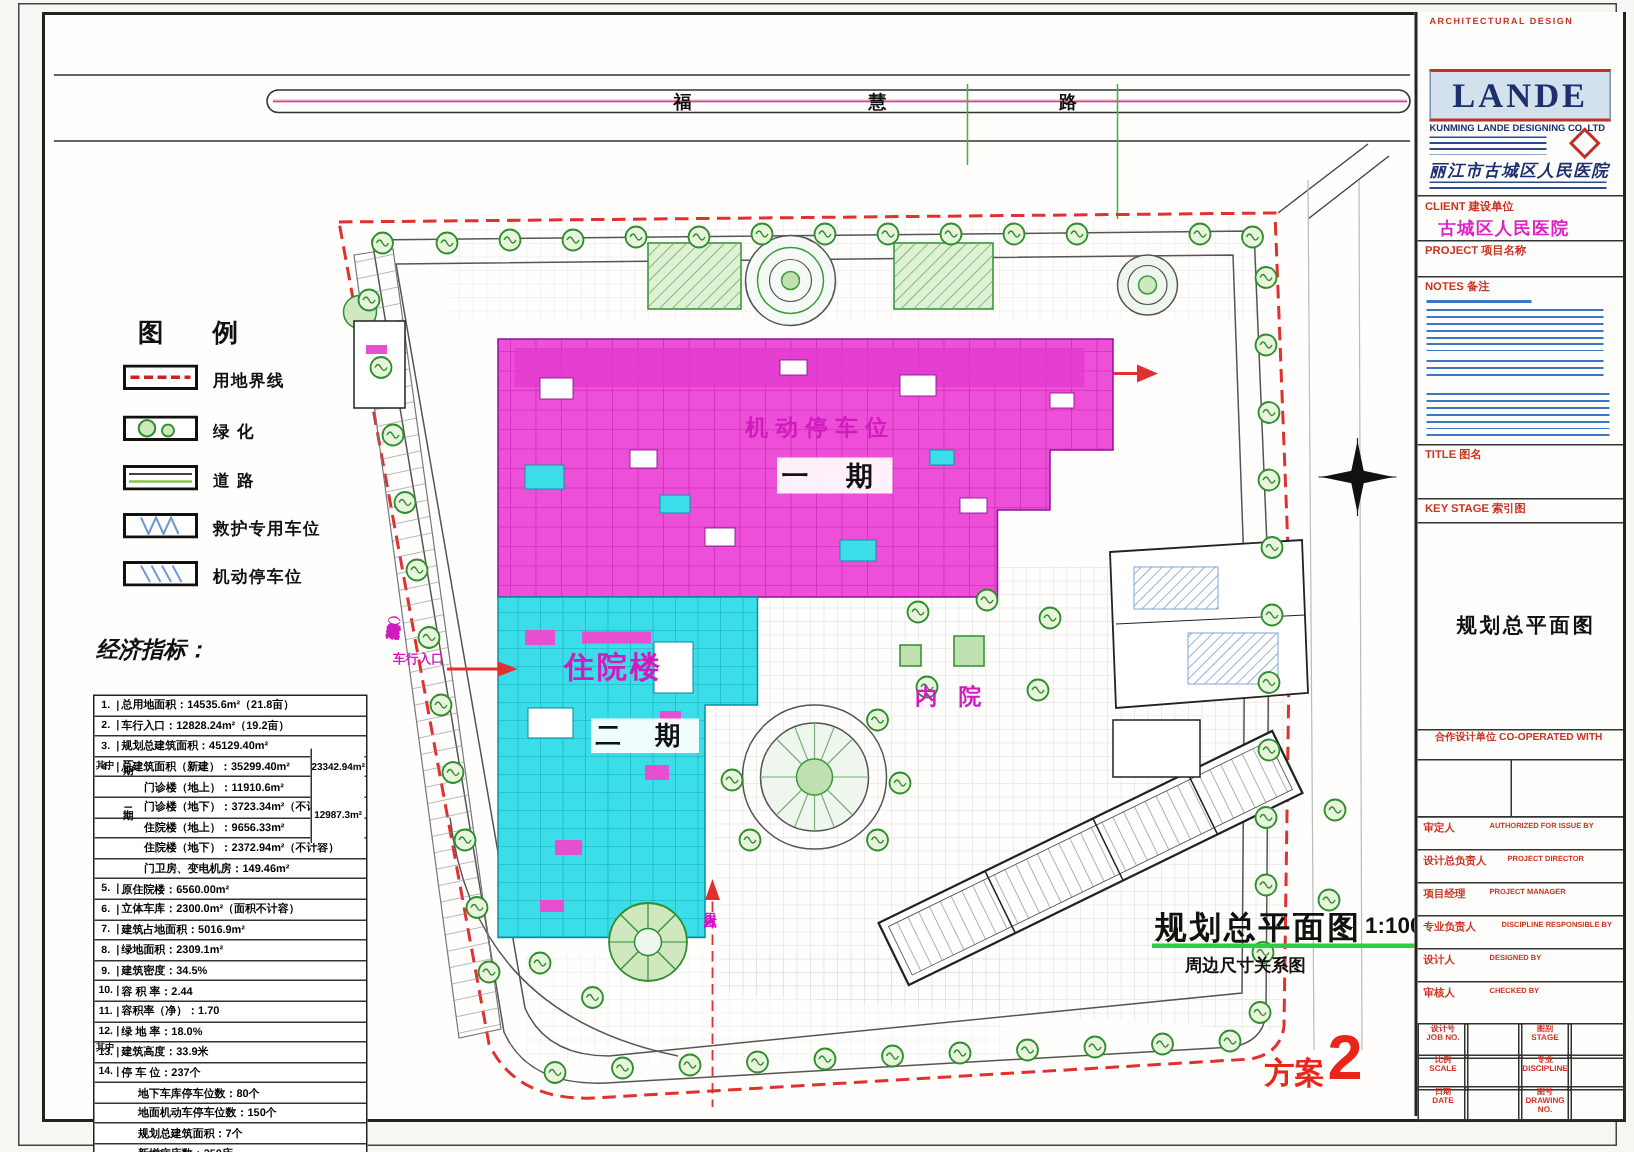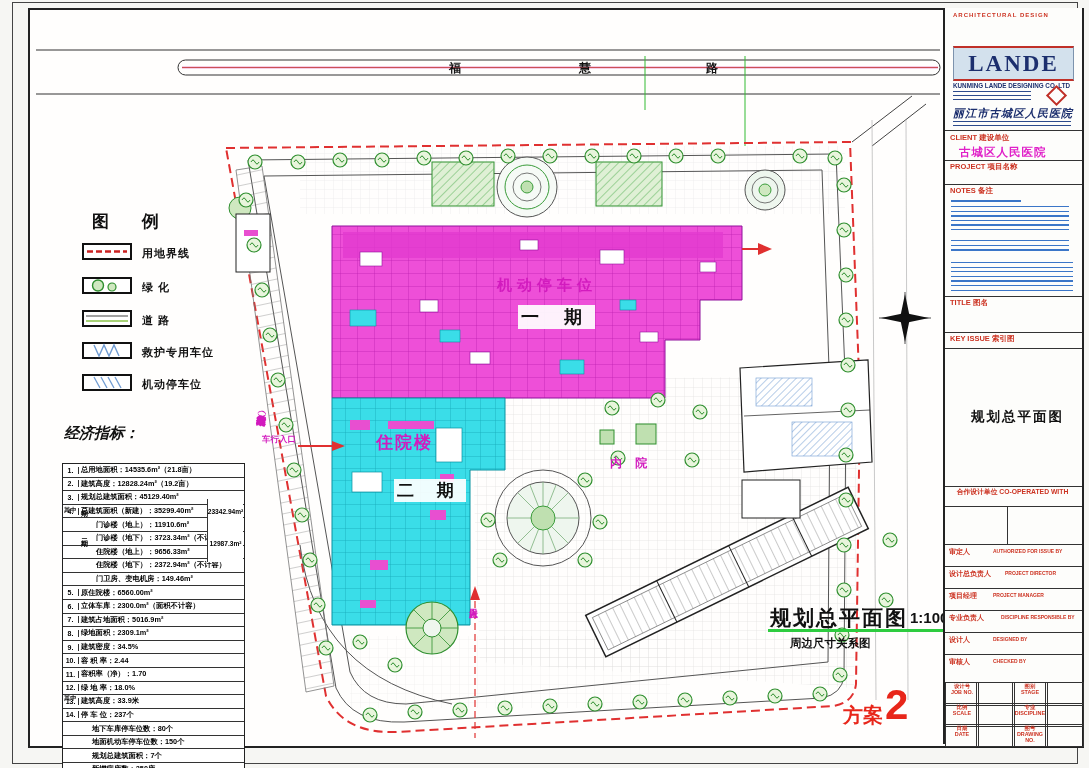--- a/index.html
+++ b/index.html
@@ -330,21 +330,21 @@
 
   <div class="t econ-title" style="left:64px;top:424px;font-style:italic;">经济指标：</div>
 
   <div class="etable">
     <div class="erow">
         <span class="eno">1.</span>
         <span class="etx">总用地面积：14535.6m²（21.8亩）</span>
       </div>
     <div class="erow">
         <span class="eno">2.</span>
-        <span class="etx">建筑高度：12828.24m²（19.2亩）</span>
+        <span class="etx">车行入口：12828.24m²（19.2亩）</span>
       </div>
     <div class="erow">
         <span class="eno">3.</span>
         <span class="etx">规划总建筑面积：45129.40m²</span>
       </div>
     <div class="erow">
         <span class="eno">4.</span>
         <span class="etx">总建筑面积（新建）：35299.40m²</span>
       </div>
     <div class="erow sub">
@@ -428,23 +428,23 @@
   <span class="t" style="left:64px;top:506px;font-size:6.2px;font-weight:700;">其中</span>
   <span class="evert" style="left:79px;top:503px;">一期</span>
   <span class="evert" style="left:79px;top:533px;">二期</span>
   <div class="etot" style="left:207px;top:499px;width:35px;height:25px;">23342.94m²</div>
   <div class="etot" style="left:207px;top:524px;width:35px;height:38px;">12987.3m²</div>
   <span class="t" style="left:64px;top:694px;font-size:6.2px;font-weight:700;">其中</span>
 
   <div class="t lbl-magenta" style="left:497px;top:276px;font-size:15px;letter-spacing:5px;">机动停车位</div>
   <div class="t chip" style="left:518px;top:305px;font-size:18px;font-weight:700;letter-spacing:10px;">一 期</div>
   <div class="abs" style="left:388px;top:421px;width:46px;height:8px;background:#e84fd0;"></div>
-  <div class="t lbl-magenta" style="left:376px;top:431px;font-size:17px;letter-spacing:2px;">住院楼</div>
+  <div class="t lbl-magenta" style="left:376px;top:431px;font-size:20px;letter-spacing:2px;">住院楼</div>
   <div class="t chip" style="left:394px;top:479px;font-size:17px;font-weight:700;letter-spacing:9px;">二 期</div>
-  <div class="t lbl-magenta" style="left:610px;top:455px;font-size:12px;letter-spacing:5px;">内 院</div>
+  <div class="t lbl-magenta" style="left:610px;top:455px;font-size:15px;letter-spacing:5px;">内 院</div>
   <div class="t lbl-magenta" style="left:262px;top:434px;font-size:8.5px;">车行入口</div>
   <div class="t lbl-magenta" style="left:468px;top:602px;font-size:8.5px;writing-mode:vertical-rl;">人行主入口</div>
   <div class="t lbl-magenta" style="left:256px;top:408px;font-size:9.5px;font-weight:700;writing-mode:vertical-rl;transform:rotate(8deg);">县街（由南向北）单行车道</div>
 
   <div class="t" style="left:770px;top:604px;font-size:21px;font-weight:700;letter-spacing:2px;">规划总平面图</div>
   <div class="t" style="left:910px;top:609px;font-size:15px;font-weight:700;">1:100</div>
   <div class="abs" style="left:768px;top:629px;width:198px;height:3px;background:#2ecc40;"></div>
   <div class="t" style="left:790px;top:636px;font-size:11.5px;font-weight:700;">周边尺寸关系图</div>
 
   <div class="t" style="left:843px;top:702px;font-size:20px;font-weight:700;color:#e8261a;">方案</div>
@@ -472,21 +472,21 @@
     <div class="t tb-red" style="left:5px;top:178px;font-size:7.5px;">NOTES 备注</div>
 
     <div class="abs" style="left:6px;top:192px;width:70px;height:2px;background:#3b76c8;"></div>
     <div class="abs bars" style="left:6px;top:198px;width:118px;height:28px;"></div>
     <div class="abs bars" style="left:6px;top:232px;width:118px;height:14px;"></div>
     <div class="abs bars" style="left:6px;top:254px;width:122px;height:30px;"></div>
 
     <div class="tb-row" style="top:288px;"></div>
     <div class="t tb-red" style="left:5px;top:290px;font-size:7.5px;">TITLE 图名</div>
     <div class="tb-row" style="top:324px;"></div>
-    <div class="t tb-red" style="left:5px;top:326px;font-size:7.5px;">KEY ISSUE 索引图</div>
+    <div class="t tb-red" style="left:5px;top:326px;font-size:7.5px;">KEY STAGE 索引图</div>
     <div class="tb-row" style="top:340px;"></div>
 
     <div class="t" style="left:26px;top:400px;font-size:13.5px;font-weight:700;letter-spacing:2px;">规划总平面图</div>
 
     <div class="tb-row" style="top:478px;"></div>
     <div class="t tb-red" style="left:5px;top:480px;font-size:6.8px;width:125px;white-space:normal;line-height:1.3;">合作设计单位 CO-OPERATED WITH</div>
     <div class="tb-row" style="top:498px;"></div>
     <div class="abs" style="left:0;top:498px;width:100%;height:38px;border-bottom:1px solid #333;">
       <div class="abs" style="left:62px;top:0;width:1px;height:100%;background:#333;"></div>
     </div>

